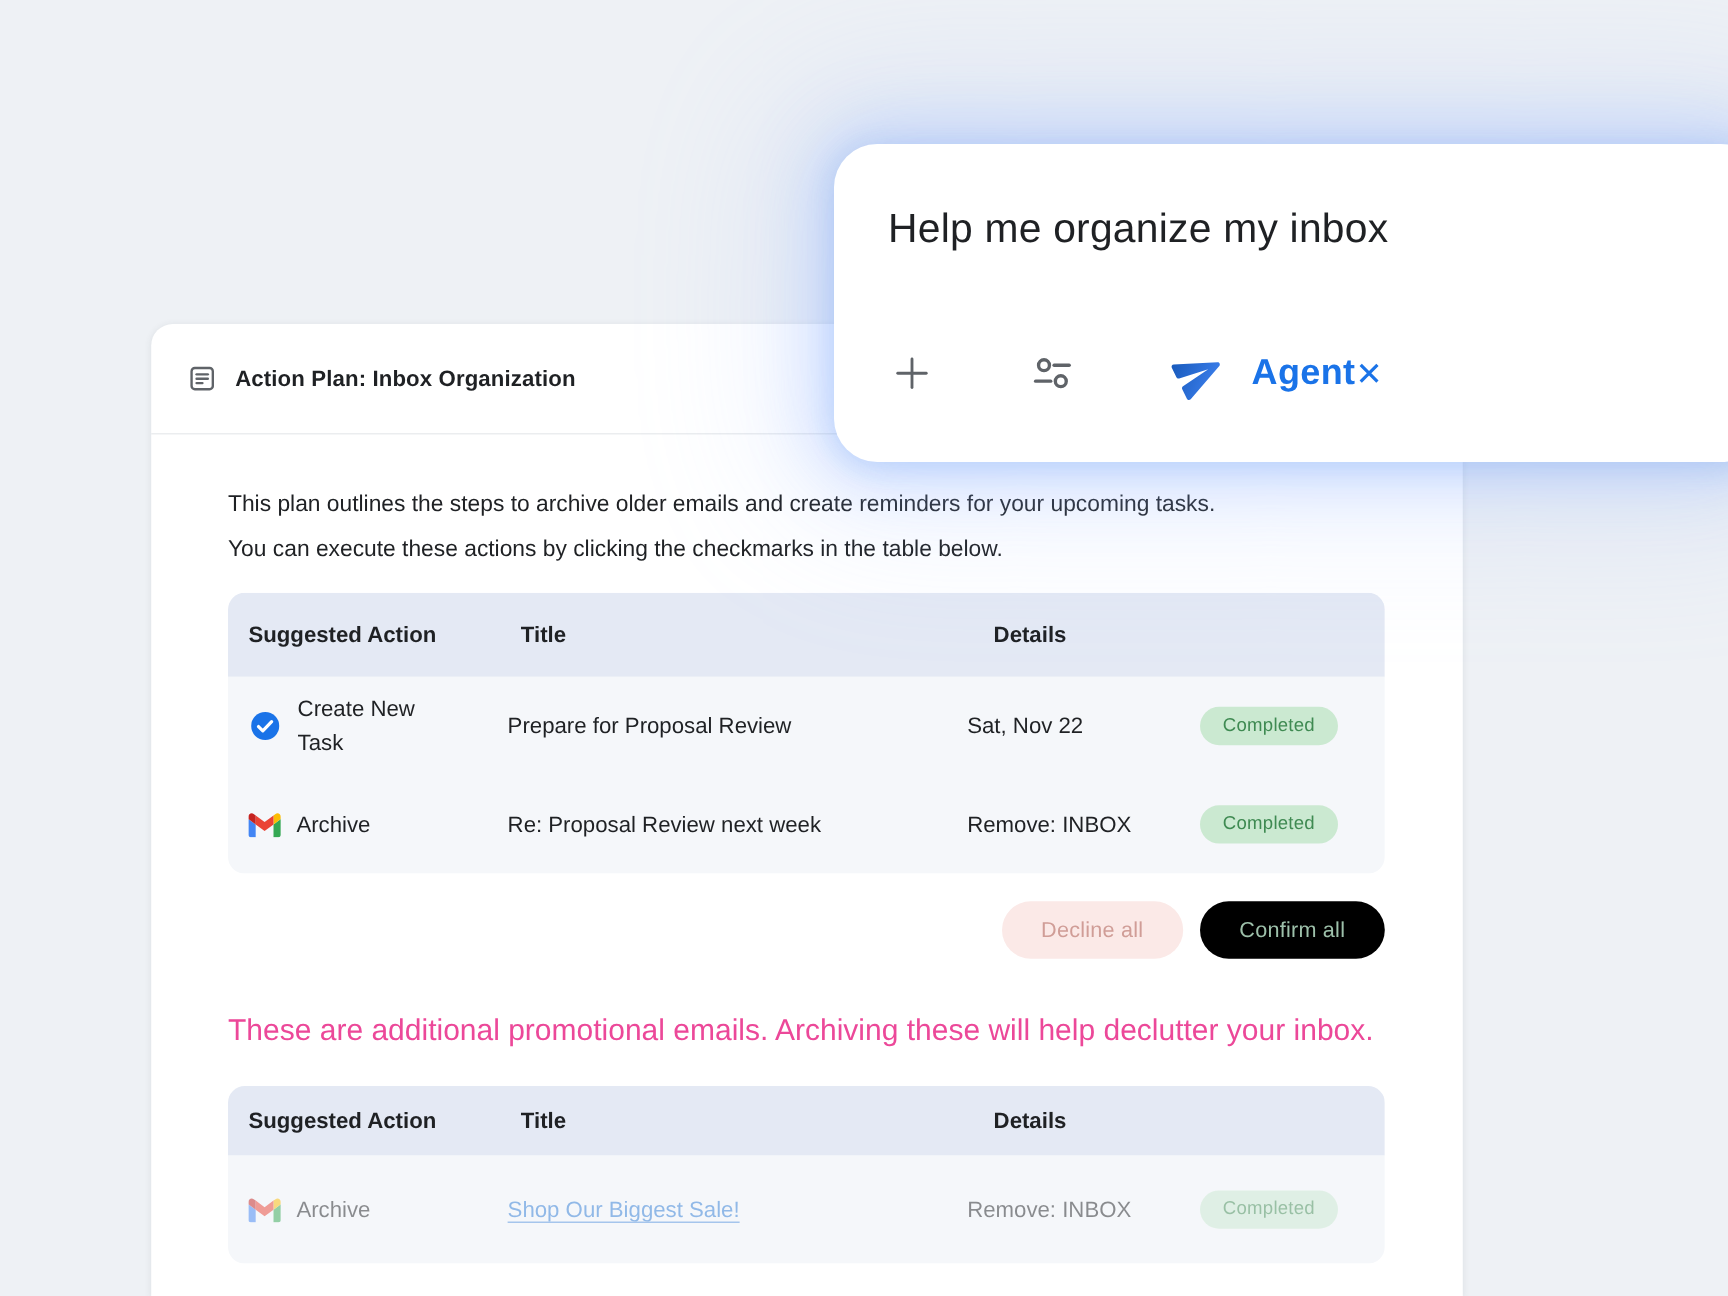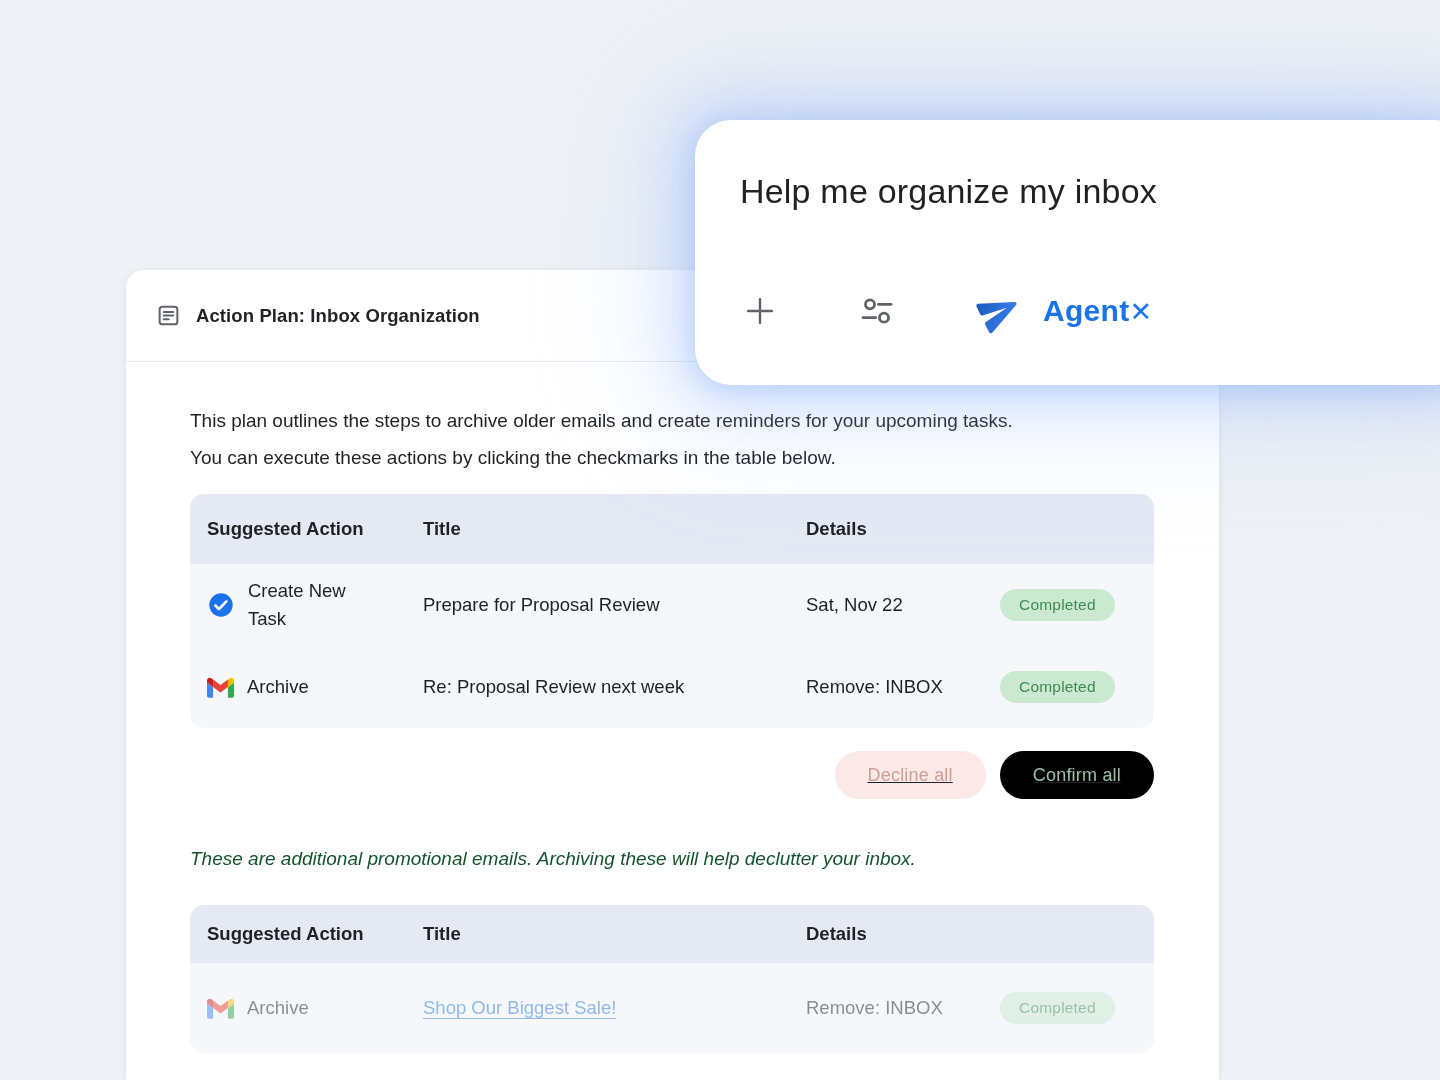--- a/index.html
+++ b/index.html
@@ -32,49 +32,49 @@
 
   .table { border-radius:14px; overflow:hidden; margin-top:18px; }
   .thead, .trow {
     display:grid;
     grid-template-columns:216px 383px 194px 1fr;
     padding:0 18px 0 17px;
     align-items:center;
   }
   .thead {
     background:#e4e9f4; height:70px;
-    font-weight:700; font-size:18.5px; color:#1f2124;
+    font-weight:700; font-size:18.5px; color:#1f2124;gap:11px;
   }
   .table.compact .thead { height:58px; }
   .tbody { background:#f5f7fa; }
   .trow { height:82px; font-size:18.5px; color:#1f2124; }
   .table.compact .trow { height:90px; }
 
   .action-cell { display:flex; align-items:center; gap:13px; }
   .action-label { max-width:120px; line-height:28px; }
 
   .badge {
     display:inline-flex; align-items:center; justify-content:center;
     height:31px; padding:16px 19px; border-radius:16px;
     background:#cbe9d1; color:#3f8a52;
     font-size:15.5px; letter-spacing:.2px; width:max-content;
   }
 
   .faded > * { opacity:.5; }
   .promo-link { color:#2f7cd6; text-decoration:underline; text-underline-offset:4px; cursor:pointer; }
 
-  .btn-row { margin-top:23px; display:flex; justify-content:flex-end; gap:14px;text-decoration:underline; }
+  .btn-row { margin-top:23px; display:flex; justify-content:flex-end; gap:14px; }
   .pill-btn {
     height:48px; border-radius:24px; border:none; padding:0 33px;
     font-size:18px; font-family:inherit; cursor:pointer; letter-spacing:.2px;
   }
   .pill-btn.decline { background:#fbe9e7; color:#d09d97; }
   .pill-btn.confirm { background:#000000; color:#9dc0aa; }
 
-  .promo-text { margin-top:46px; font-size:19px; line-height:28px; color:#14532d;font-style:italic; }
+  .promo-text { margin-top:46px; font-size:25px; line-height:28px; color:#ec4899; }
   .table.compact { margin-top:32px; }
 
   
   .prompt-card {
     position:absolute; left:695px; top:120px; width:775px; height:265px;
     background:#ffffff; border-radius:36px; z-index:2;
     box-shadow:
       0 4px 24px rgba(26,115,232,.16),
       0 0 55px 18px rgba(130,168,255,.30),
       0 0 120px 55px rgba(158,188,255,.16);

